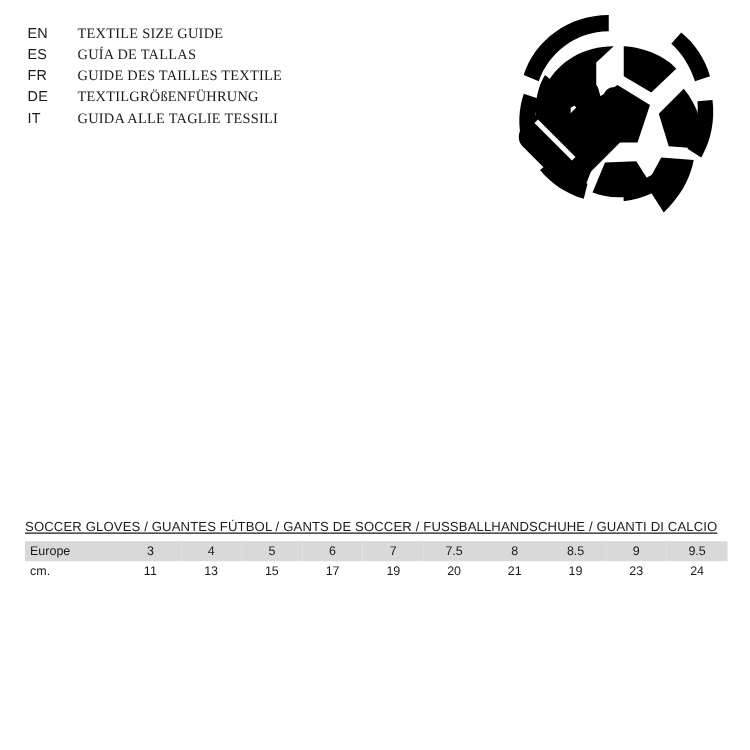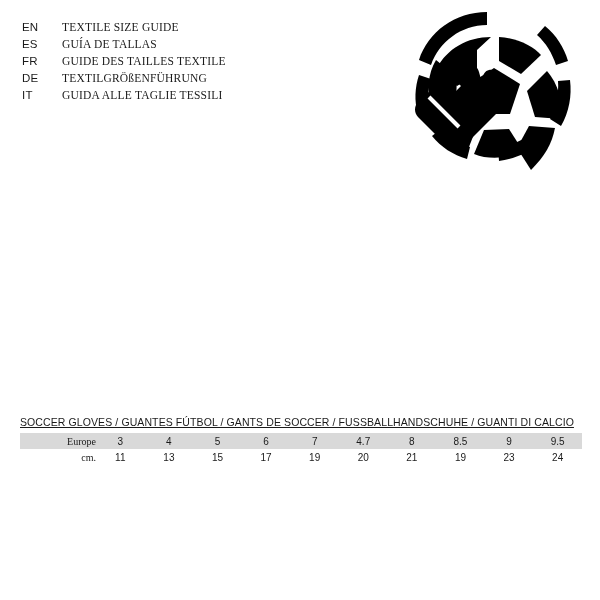--- a/index.html
+++ b/index.html
@@ -81,24 +81,23 @@
     color: #1a1a1a;
     padding: 0;
     height: 16px;
     vertical-align: middle;
     text-align: center;
   }
   table.size-table tr.row-shaded td {
     background: #d9d9d9;
   }
   table.size-table td.rowhead {
-    text-align: right;
+    text-align: left;
     padding-left: 4px;
     width: 72px;
-    font-family: Liberation Serif, serif;
   }
 </style>
 </head>
 <body>
 
 <div class="legend">
   <div class="legend-row">
     <span class="legend-code">EN</span>
     <span class="legend-label">TEXTILE SIZE GUIDE</span>
   </div>
@@ -156,21 +155,21 @@
   <div class="table-title">SOCCER GLOVES / GUANTES FÚTBOL / GANTS DE SOCCER / FUSSBALLHANDSCHUHE / GUANTI DI CALCIO</div>
   <table class="size-table">
     <tbody>
       <tr class="row-shaded">
         <td class="rowhead">Europe</td>
         <td>3</td>
         <td>4</td>
         <td>5</td>
         <td>6</td>
         <td>7</td>
-        <td>4.7</td>
+        <td>7.5</td>
         <td>8</td>
         <td>8.5</td>
         <td>9</td>
         <td>9.5</td>
       </tr>
       <tr>
         <td class="rowhead">cm.</td>
         <td>11</td>
         <td>13</td>
         <td>15</td>

